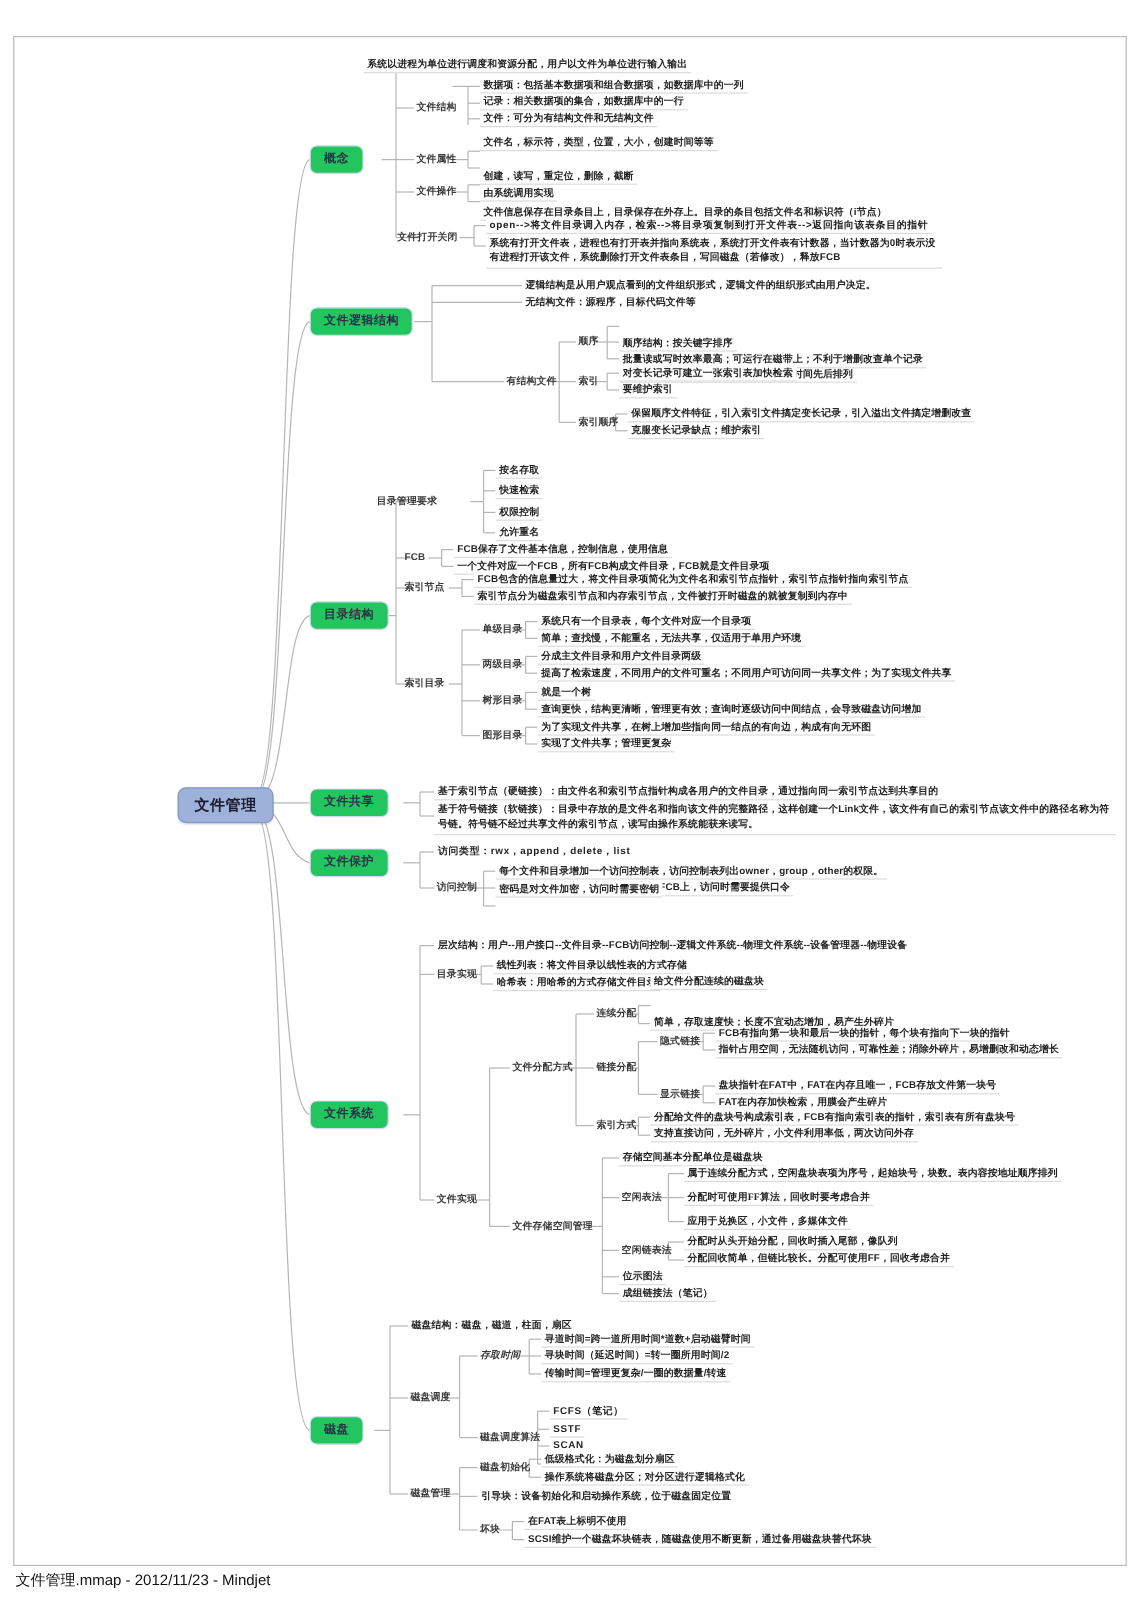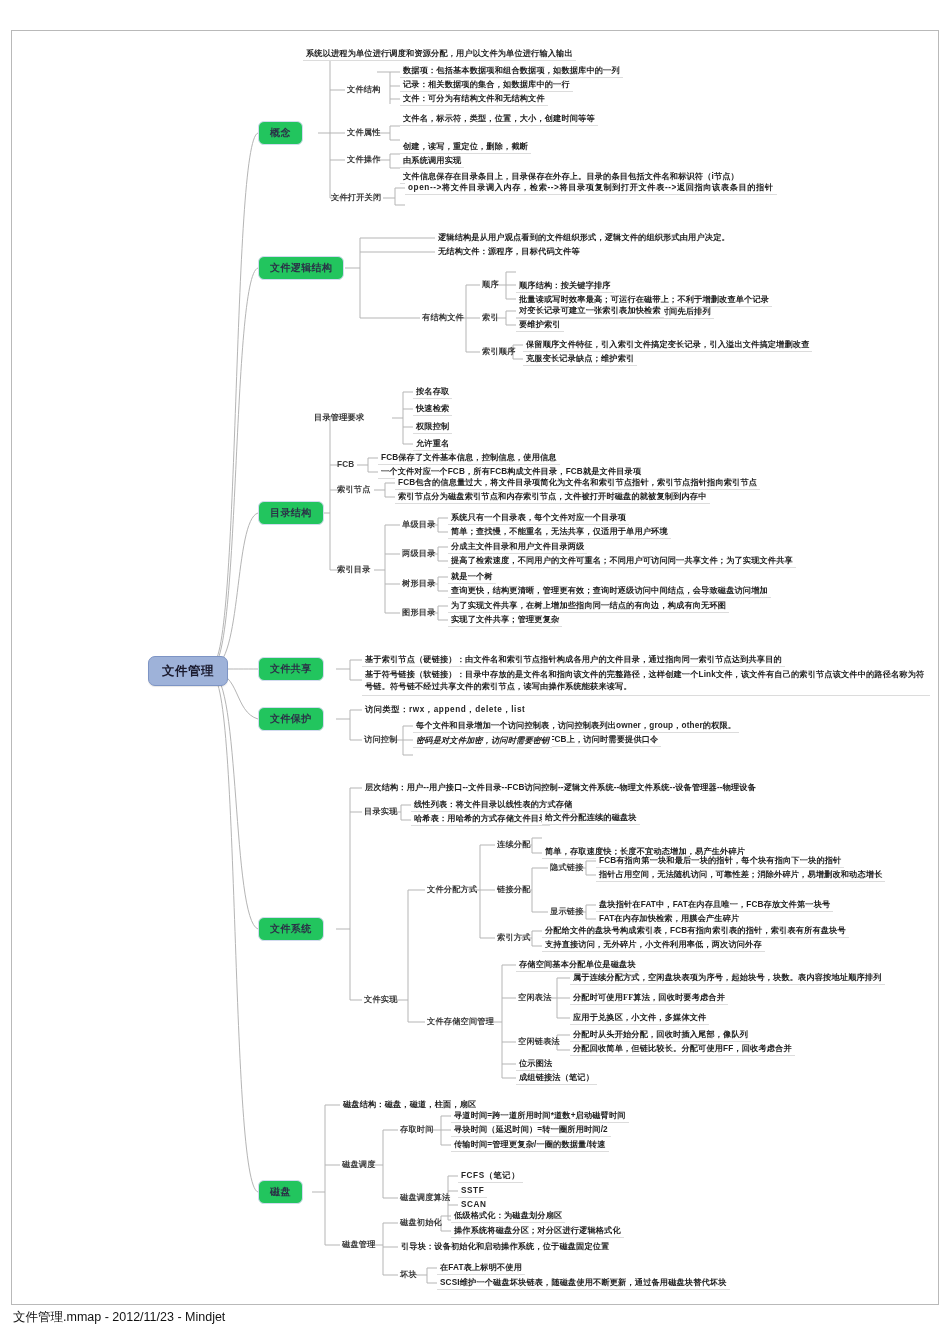--- a/index.html
+++ b/index.html
@@ -314,20 +314,21 @@
   <div class="node sub" style="left:345px; top:127px;">文件属性</div>
   <div class="node leaf" style="left:400px; top:113px;">文件名，标示符，类型，位置，大小，创建时间等等</div>
   <div class="node leaf" style="left:400px; top:127px;margin-top:44px;">文件信息保存在目录条目上，目录保存在外存上。目录的条目包括文件名和标识符（i节点）</div>
 
   <div class="node sub" style="left:345px; top:154px;">文件操作</div>
   <div class="node leaf" style="left:400px; top:141px;">创建，读写，重定位，删除，截断</div>
   <div class="node leaf" style="left:400px; top:155px;">由系统调用实现</div>
 
   <div class="node sub" style="left:329px; top:192px;">文件打开关闭</div>
   <div class="node leaf mono-ish" style="left:405px; top:182px;">open--&gt;将文件目录调入内存，检索--&gt;将目录项复制到打开文件表--&gt;返回指向该表条目的指针</div>
+  <div class="node leaf wrap" style="left:405px; top:196px; width:380px;">系统有打开文件表，进程也有打开表并指向系统表，系统打开文件表有计数器，当计数器为0时表示没有进程打开该文件，系统删除打开文件表条目，写回磁盘（若修改），释放FCB</div>
 
   <div class="node branch" style="left:258px; top:256px;">文件逻辑结构</div>
   <div class="node leaf plain" style="left:435px; top:232px;">逻辑结构是从用户观点看到的文件组织形式，逻辑文件的组织形式由用户决定。</div>
   <div class="node leaf plain" style="left:435px; top:246px;">无结构文件：源程序，目标代码文件等</div>
 
   <div class="node sub" style="left:420px; top:312px;">有结构文件</div>
 
   <div class="node sub" style="left:480px; top:279px;">顺序</div>
   <div class="node leaf" style="left:516px; top:266px;margin-top:40px;">串结构：记录顺序与关键字无关，常按时间先后排列</div>
   <div class="node leaf" style="left:516px; top:280px;">顺序结构：按关键字排序</div>
@@ -377,21 +378,21 @@
 
   <div class="node branch" style="left:258px; top:657px;">文件共享</div>
   <div class="node leaf wrap" style="left:362px; top:668px; width:568px;">基于符号链接（软链接）：目录中存放的是文件名和指向该文件的完整路径，这样创建一个Link文件，该文件有自己的索引节点该文件中的路径名称为符号链。符号链不经过共享文件的索引节点，读写由操作系统能获来读写。</div>
   <div class="node leaf" style="left:362px; top:654px;">基于索引节点（硬链接）：由文件名和索引节点指针构成各用户的文件目录，通过指向同一索引节点达到共享目的</div>
 
   <div class="node branch" style="left:258px; top:707px;">文件保护</div>
   <div class="node leaf plain mono-ish" style="left:362px; top:704px;">访问类型：rwx，append，delete，list</div>
   <div class="node sub" style="left:362px; top:734px;">访问控制</div>
   <div class="node leaf" style="left:413px; top:720px;">每个文件和目录增加一个访问控制表，访问控制表列出owner，group，other的权限。</div>
   <div class="node leaf" style="left:413px; top:734px;">口令是系统创建文件时将口令添加到FCB上，访问时需要提供口令</div>
-  <div class="node leaf" style="left:413px; top:735px;font-style:italic;">密码是对文件加密，访问时需要密钥</div>
+  <div class="node leaf" style="left:413px; top:735px;">密码是对文件加密，访问时需要密钥</div>
 
   <div class="node branch" style="left:258px; top:917px;">文件系统</div>
   <div class="node leaf plain" style="left:362px; top:782px;">层次结构：用户--用户接口--文件目录--FCB访问控制--逻辑文件系统--物理文件系统--设备管理器--物理设备</div>
 
   <div class="node sub" style="left:362px; top:806px;">目录实现</div>
   <div class="node leaf" style="left:411px; top:799px;">线性列表：将文件目录以线性表的方式存储</div>
   <div class="node leaf" style="left:411px; top:813px;">哈希表：用哈希的方式存储文件目录</div>
 
   <div class="node sub" style="left:362px; top:994px;">文件实现</div>
 
@@ -428,21 +429,21 @@
   <div class="node leaf" style="left:570px; top:1043px;">分配回收简单，但链比较长。分配可使用FF，回收考虑合并</div>
 
   <div class="node leaf" style="left:516px; top:1058px;">位示图法</div>
   <div class="node leaf" style="left:516px; top:1072px;">成组链接法（笔记）</div>
 
   <div class="node branch" style="left:258px; top:1180px;">磁盘</div>
   <div class="node leaf plain" style="left:340px; top:1099px;">磁盘结构：磁盘，磁道，柱面，扇区</div>
 
   <div class="node sub" style="left:340px; top:1159px;">磁盘调度</div>
 
-  <div class="node sub" style="left:398px; top:1124px;">存取时间</div>
+  <div class="node sub" style="left:398px; top:1124px;font-style:italic;">存取时间</div>
   <div class="node leaf" style="left:451px; top:1110px;">寻道时间=跨一道所用时间*道数+启动磁臂时间</div>
   <div class="node leaf" style="left:451px; top:1124px;">寻块时间（延迟时间）=转一圈所用时间/2</div>
   <div class="node leaf" style="left:451px; top:1139px;">传输时间=管理更复杂/一圈的数据量/转速</div>
 
   <div class="node sub" style="left:398px; top:1192px;">磁盘调度算法</div>
   <div class="node leaf mono-ish" style="left:458px; top:1170px;">FCFS（笔记）</div>
   <div class="node leaf mono-ish" style="left:458px; top:1185px;">SSTF</div>
   <div class="node leaf mono-ish" style="left:458px; top:1199px;">SCAN</div>
   <div class="node leaf mono-ish" style="left:458px; top:1214px;">CSCAN</div>
 

